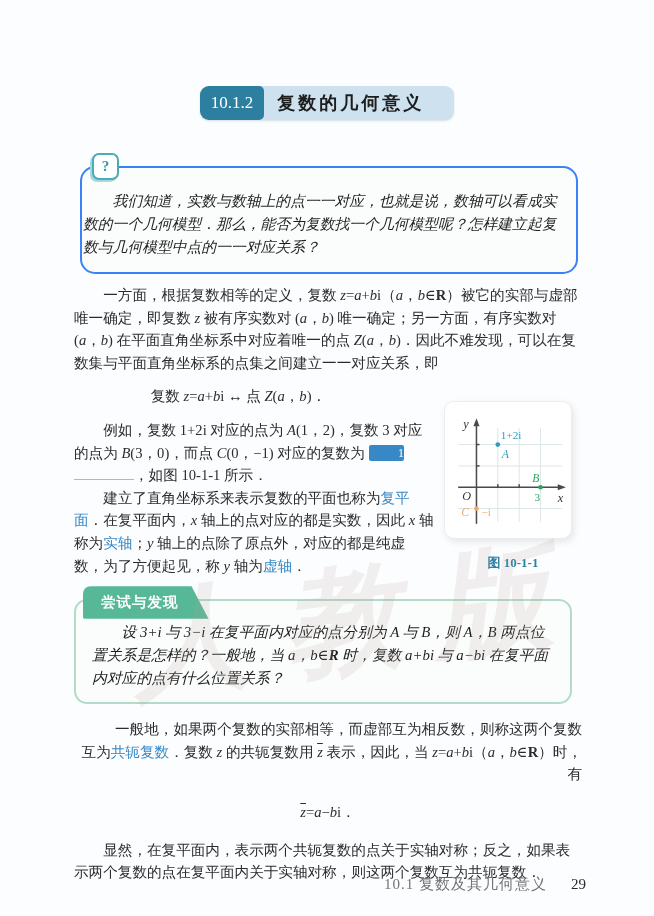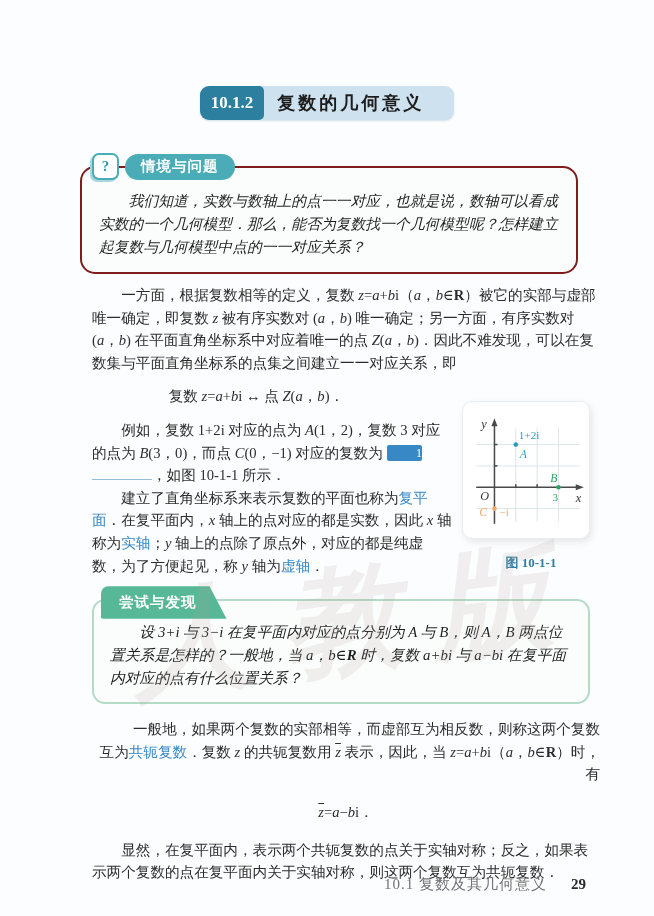--- a/index.html
+++ b/index.html
@@ -19,46 +19,46 @@
     font-style: italic; font-weight: bold;
     color: rgba(178, 160, 158, 0.16);
     transform: rotate(-7deg);
     white-space: nowrap; pointer-events: none; z-index: 5;
   }
 
   
   .title-wrap { position: absolute; top: 86px; left: 0; width: 100%; display: flex; justify-content: center; z-index: 2; }
   .title-panel { display: flex; align-items: stretch; background: #cde1ef; border-radius: 9px; box-shadow: 0 1px 2px rgba(90,130,160,0.25); }
   .badge {
-    background: #2d7fa0; color: #fff; font-weight: bold; font-size: 17px;
+    background: #2d7fa0; color: #fff; font-weight: normal; font-size: 17px;
     padding: 5px 11px; border-radius: 9px 5px 5px 9px; display: flex; align-items: center;
   }
   .title-text { font-weight: bold; font-size: 18px; color: #1d1d1d; padding: 5px 30px 5px 13px; letter-spacing: 3px; display: flex; align-items: center; }
 
   
   .sit-box {
     position: absolute; left: 80px; top: 166px; width: 498px; box-sizing: border-box;
-    border: 2px solid #7f1d1d; border-radius: 15px; background: #fbfdfd;
-    padding: 22px 17px 13px 17px; z-index: 1;
+    border: 2px solid #3b82f6; border-radius: 15px; background: #fbfdfd;
+    padding: 22px 17px 13px 1px; z-index: 1;
   }
   .sit-header { position: absolute; left: 92px; top: 153px; display: flex; align-items: center; gap: 6px; z-index: 3; }
   .sit-icon {
     width: 23px; height: 23px; background: #ffffff; border: 2px solid #49acb6;
     border-radius: 7px; color: #2d9aa6; font-weight: bold; font-size: 15px;
     line-height: 22px; text-align: center; box-shadow: -2px 2px 0 #a7d9dc;
   }
   .sit-pill {
     background: #49acb6; color: #fff; font-weight: bold; font-size: 14.5px;
     padding: 3px 16px 4px 16px; border-radius: 14px; letter-spacing: 1px;
   }
   .kai { font-style: italic; font-size: 14.8px; line-height: 23px; color: #1e1e1e; }
 
   
   .main {
-    position: absolute; left: 92px; top: 284px; width: 508px;
+    position: absolute; left: 74px; top: 284px; width: 508px;
     font-size: 14.6px; line-height: 22.6px; z-index: 1;
   }
   .para { text-indent: 2em; margin: 0; }
   .corr-line { text-indent: 4.5em; margin: 11px; }
   .center-line { text-align: center; margin: 15px; }
 
   
   .s-i { font-style: italic; }
   .s-bd { font-weight: bold; }
   .s-term { color: #3788c4; }
@@ -97,37 +97,36 @@
   }
 
   .after-try { margin-top: 14px; text-align: right; }
 
   
   .footer {
     position: absolute; left: 78px; bottom: 22px; width: 508px;
     text-align: right; z-index: 2;
   }
   .footer-chapter { color: #737373; font-size: 15px; letter-spacing: 1px; }
-  .footer-page { color: #2a2a2a; font-weight: bold; font-size: 15px; margin-left: 20px; }
+  .footer-page { color: #2a2a2a; font-weight: normal; font-size: 15px; margin-left: 20px; }
 </style>
 </head>
 <body>
 
 <div class="watermark">人教版</div>
 
 <div class="title-wrap">
   <div class="title-panel">
     <div class="badge">10.1.2</div>
     <div class="title-text">复数的几何意义</div>
   </div>
 </div>
 
 <div class="sit-header">
   <div class="sit-icon">?</div>
-  <div class="sit-pill">情境与问题</div>
 </div>
 <div class="sit-box">
   <p class="kai para">我们知道，实数与数轴上的点一一对应，也就是说，数轴可以看成实数的一个几何模型．那么，能否为复数找一个几何模型呢？怎样建立起复数与几何模型中点的一一对应关系？</p>
 </div>
 
 <div class="main">
 
   <p class="para"><span>一方面，根据复数相等的定义，复数 </span><span class="s-i">z</span><span>=</span><span class="s-i">a</span><span>+</span><span class="s-i">b</span><span>i（</span><span class="s-i">a</span><span>，</span><span class="s-i">b</span><span>∈</span><span class="s-bd">R</span><span>）被它的实部与虚部唯一确定，即复数 </span><span class="s-i">z</span><span> 被有序实数对 (</span><span class="s-i">a</span><span>，</span><span class="s-i">b</span><span>) 唯一确定；另一方面，有序实数对 (</span><span class="s-i">a</span><span>，</span><span class="s-i">b</span><span>) 在平面直角坐标系中对应着唯一的点 </span><span class="s-i">Z</span><span>(</span><span class="s-i">a</span><span>，</span><span class="s-i">b</span><span>)．因此不难发现，可以在复数集与平面直角坐标系的点集之间建立一一对应关系，即</span></p>
   <p class="corr-line"><span>复数 </span><span class="s-i">z</span><span>=</span><span class="s-i">a</span><span>+</span><span class="s-i">b</span><span>i ↔ 点 </span><span class="s-i">Z</span><span>(</span><span class="s-i">a</span><span>，</span><span class="s-i">b</span><span>)．</span></p>
 

